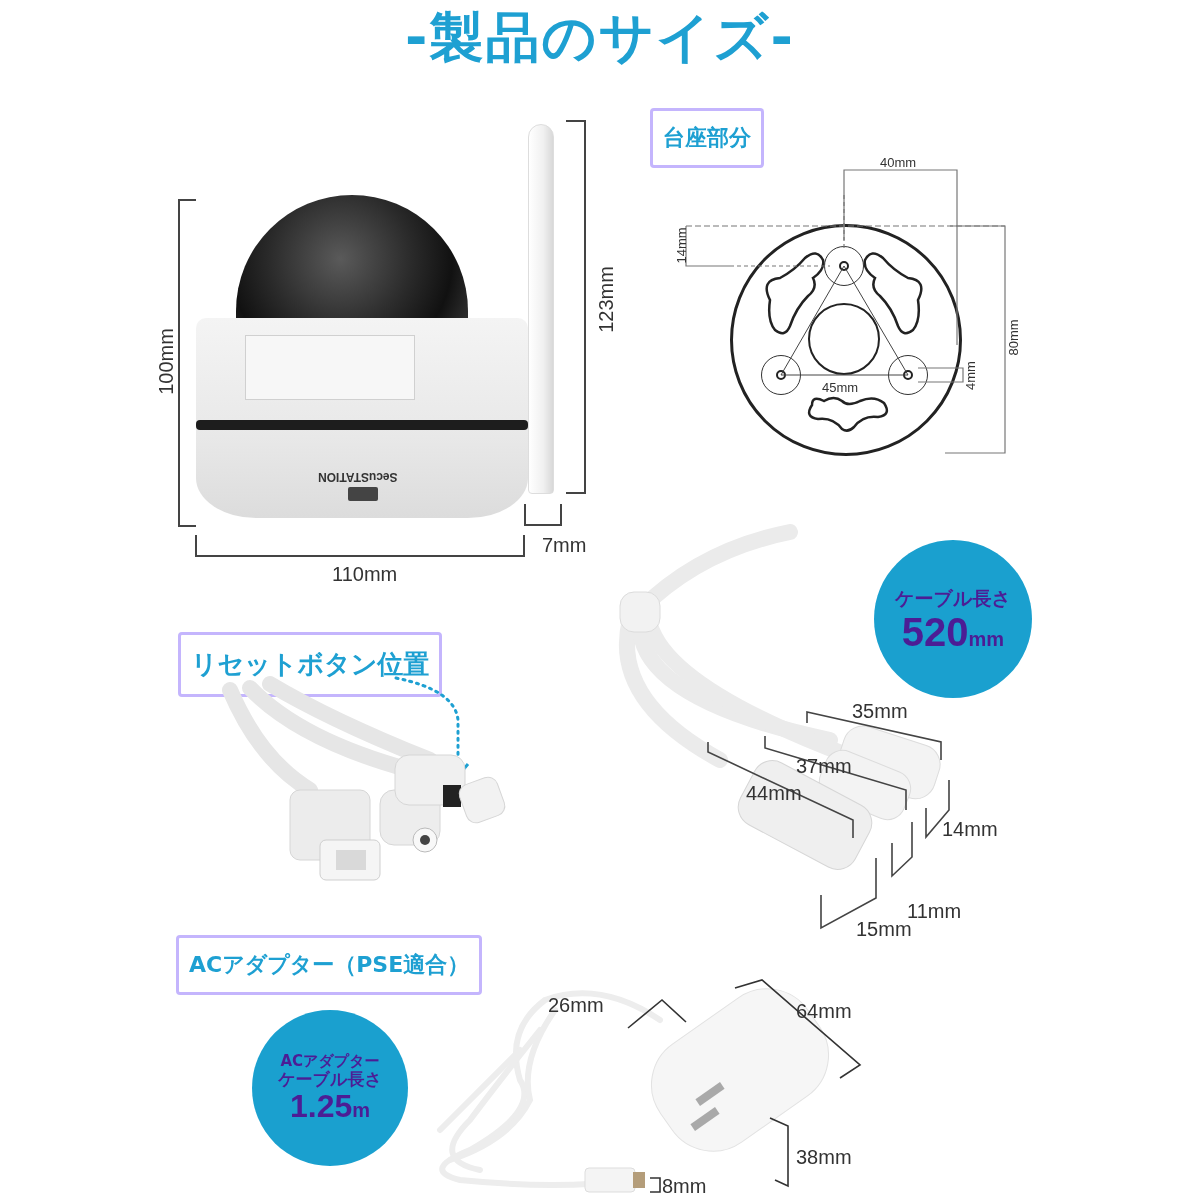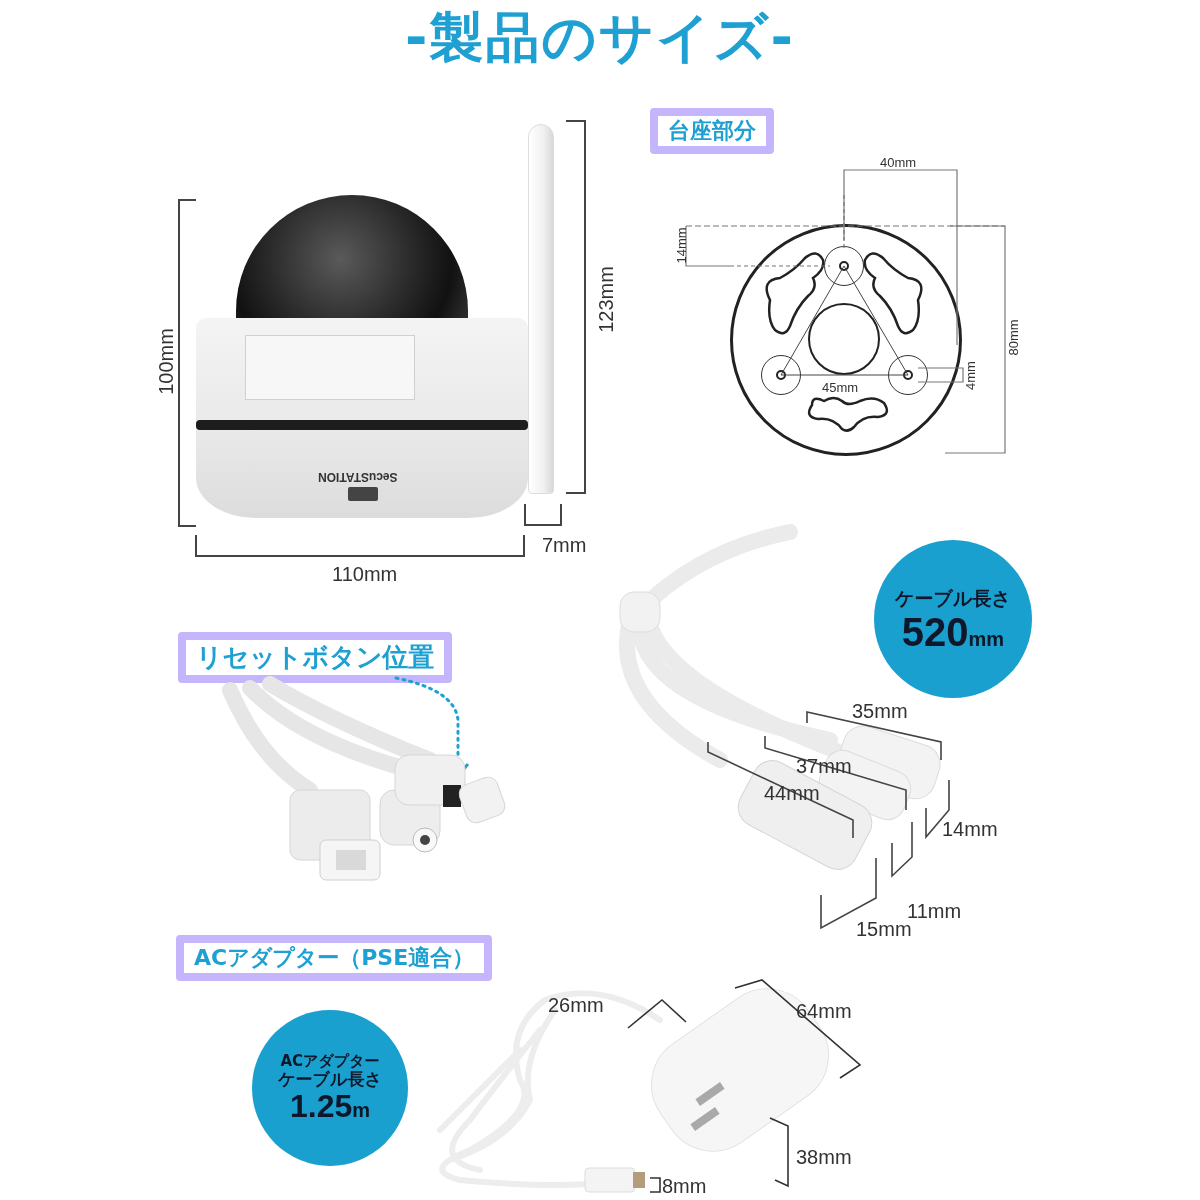--- a/index.html
+++ b/index.html
@@ -6,33 +6,33 @@
   html, body { width: 1200px; height: 1200px; background: #ffffff; overflow: hidden; }
   body { position: relative; font-family: "DejaVu Sans", sans-serif; color: #333; }
   .abs { position: absolute; }
 
   .main-title {
     left: 0; top: 2px; width: 1200px; text-align: center;
     font-size: 54px; font-weight: bold; color: #1ea0d2; letter-spacing: 2px;
   }
 
   .tag {
-    border: 8px solid #c4b5fd; border-radius: 4px; color: #1ea0d2;
-    font-weight: bold; background: #fff; padding: 2px 10px; white-space: nowrap;
+    border: 3px solid #c4b5fd; border-radius: 4px; color: #1ea0d2;
+    font-weight: bold; background: #fff; padding: 14px 10px; white-space: nowrap;
     line-height: 1.2;
   }
 
   .dim { font-family: "Liberation Sans", sans-serif; color: #333; font-size: 20px; white-space: nowrap; }
   .dim-sm { font-size: 13px; text-align: right; }
   .vert { transform-origin: center center; transform: rotate(-90deg); }
 
   .line { position: absolute; background: #444; }
 
   .bubble {
-    border-radius: 50%; background: #1aa0cf; color: #0f172a; text-align: center;
+    border-radius: 50%; background: #1aa0cf; color: #4c1d95; text-align: center;
     display: flex; flex-direction: column; align-items: center; justify-content: center;
   }
 
   
   .cam-dome {
     left: 236px; top: 195px; width: 232px; height: 160px;
     border-radius: 116px 116px 0 0;
     background: radial-gradient(circle at 45% 40%, #5a5a5a 0%, #2a2a2a 45%, #111 70%, #444 100%);
   }
   .cam-body {
@@ -185,21 +185,21 @@
 
   <div class="abs bubble" style="left:874px; top:540px; width:158px; height:158px;">
     <div style="font-size:19px; font-weight:bold;">ケーブル長さ</div>
     <div style="font-family:'Liberation Sans',sans-serif; font-weight:bold; line-height:1;">
       <span style="font-size:40px;">520</span><span style="font-size:20px;">mm</span>
     </div>
   </div>
 
   <div class="abs dim" style="left:852px; top:700px;">35mm</div>
   <div class="abs dim" style="left:796px; top:755px;">37mm</div>
-  <div class="abs dim" style="left:764px; top:782px;text-align:right;">44mm</div>
+  <div class="abs dim" style="left:746px; top:782px;text-align:right;">44mm</div>
   <div class="abs dim" style="left:942px; top:818px;">14mm</div>
   <div class="abs dim" style="left:907px; top:860px;margin-top:40px;">11mm</div>
   <div class="abs dim" style="left:856px; top:918px;">15mm</div>
 </div>
 
 <div>
   <div class="abs tag" style="left:176px; top:935px; font-size:22px;">ACアダプター（PSE適合）</div>
 
   <svg style="left:0; top:0; width:1200px; height:1200px; pointer-events:none;">
     <g stroke="#ededed" stroke-width="6" fill="none" stroke-linecap="round">

